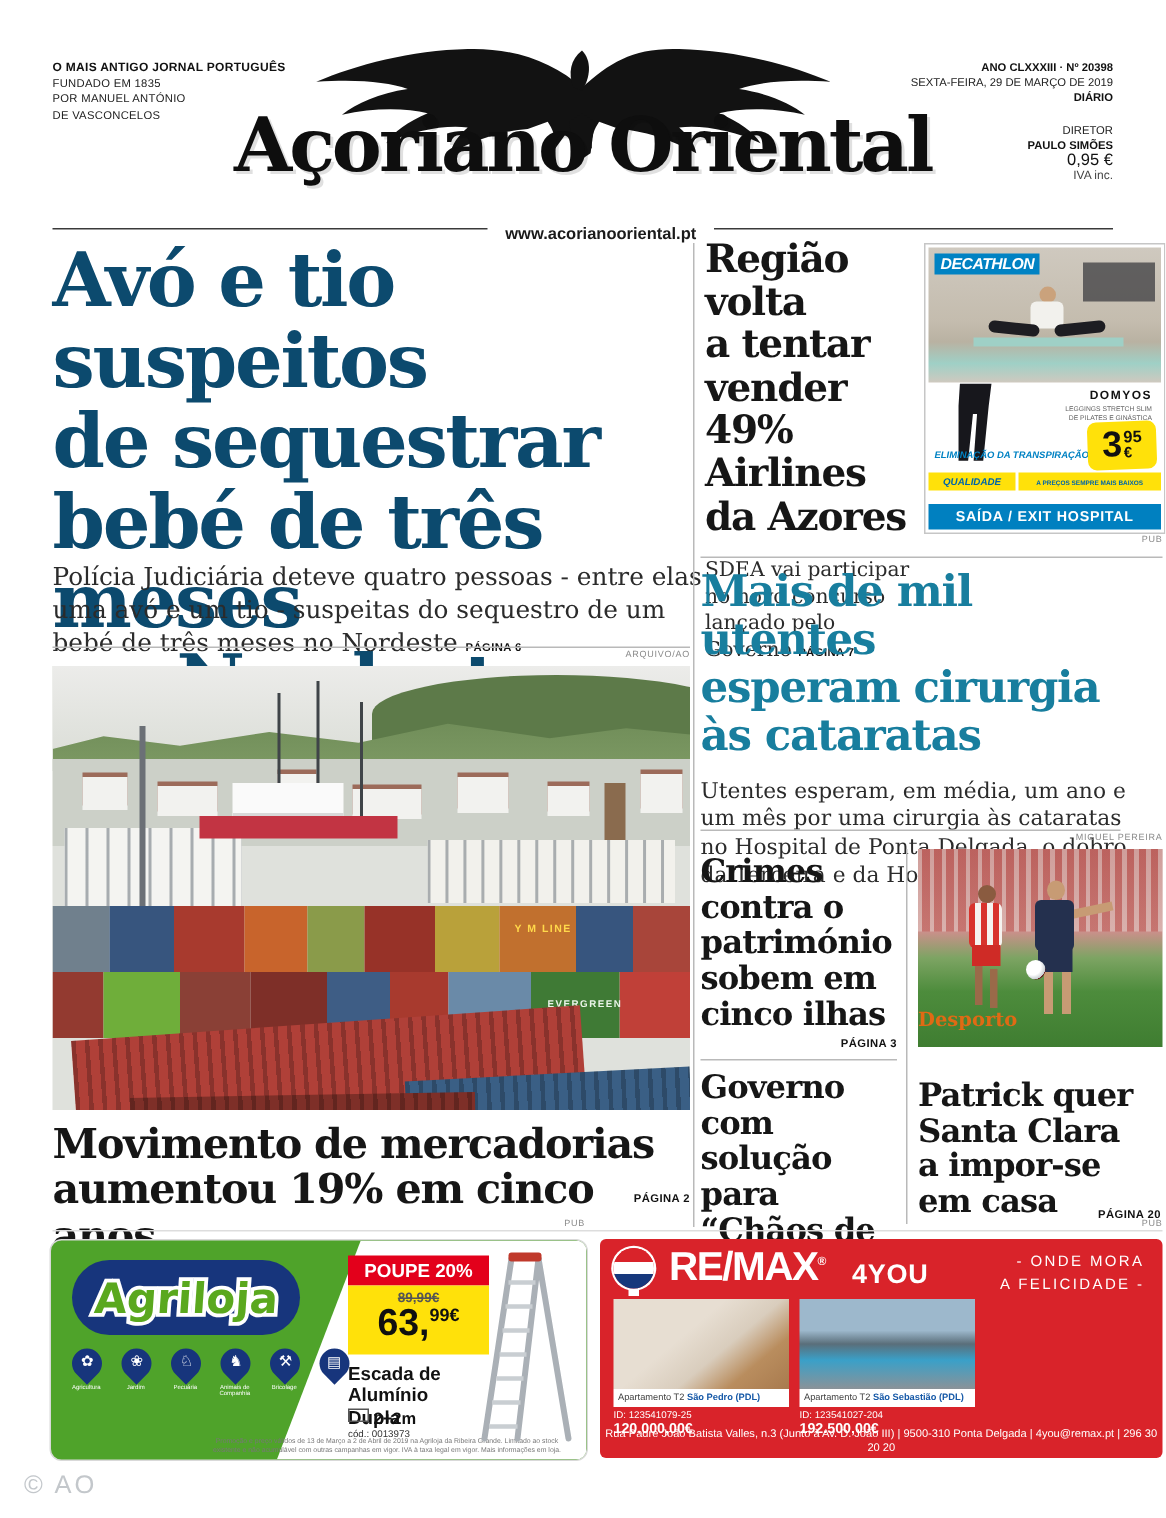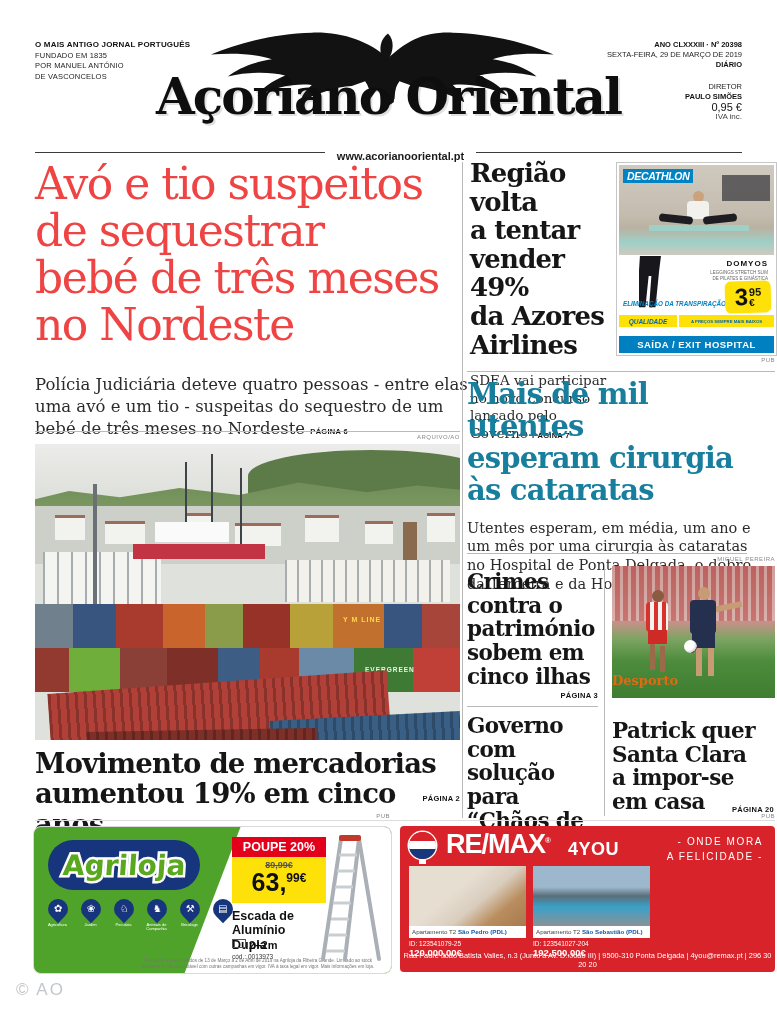--- a/index.html
+++ b/index.html
@@ -25,22 +25,22 @@
   .site-label{left:0;right:0;top:146px;text-align:center;padding-left:24px;}
   .site-label span{background:#fff;padding:0 12px;font-weight:bold;font-size:11px;color:#1a1a1a;}
 
   
   .pref{font-family:"Liberation Sans","DejaVu Sans",sans-serif;font-weight:bold;font-size:7.5px;
         color:#111;letter-spacing:.3px;}
   .credit{font-size:6px;color:#8a8a8a;letter-spacing:.5px;}
   .vline{width:1px;background:#b9b9b9;}
   .hline{border-top:1px solid #b9b9b9;}
 
-  .lead-headline{left:35px;top:160px;width:440px;color:#ef4444;font-weight:normal;
-                 font-size:44px;line-height:1.07;letter-spacing:-1.5px;}
+  .lead-headline{left:35px;top:160px;width:440px;color:#0c4a6e;font-weight:bold;
+                 font-size:50px;line-height:1.07;letter-spacing:-1.5px;}
   .lead-stand{left:35px;top:374px;width:434px;font-size:16.5px;line-height:1.32;color:#2b2b2b;}
 
   .azores{left:470px;top:159px;width:142px;}
   .azores-h{color:#161616;font-weight:bold;font-size:26px;line-height:1.1;letter-spacing:-.8px;}
   .azores-s{margin-top:13px;font-size:13.5px;line-height:1.3;color:#2b2b2b;}
 
   .cata{left:467px;top:379px;width:302px;}
   .cata-h{color:#187e9e;font-weight:bold;font-size:29px;line-height:1.1;letter-spacing:-.8px;}
   .cata-s{margin-top:12px;width:292px;font-size:14.5px;line-height:1.3;color:#2b2b2b;}
 
@@ -236,22 +236,22 @@
     <span class="pref">PÁGINA 6</span>
   </div>
 
   <div class="abs vline" style="left:462px;top:162px;height:656px;"></div>
 
   <div class="abs azores">
     <div class="azores-h serif">
       <div>Região volta</div>
       <div>a tentar</div>
       <div>vender 49%</div>
+      <div>Airlines</div>
       <div>da Azores</div>
-      <div>Airlines</div>
     </div>
     <div class="azores-s serif">
       <span>SDEA vai participar no novo concurso lançado pelo Governo</span>
       <span class="pref">PÁGINA 7</span>
     </div>
   </div>
 
   <div class="abs dc">
     <div class="dc-photo">
       <div class="dc-shelf"></div>

